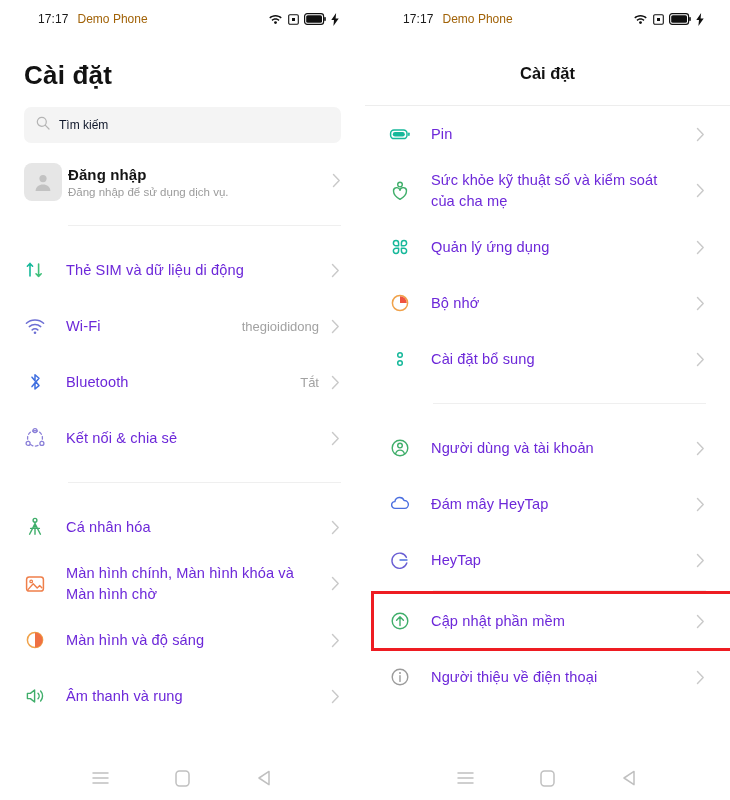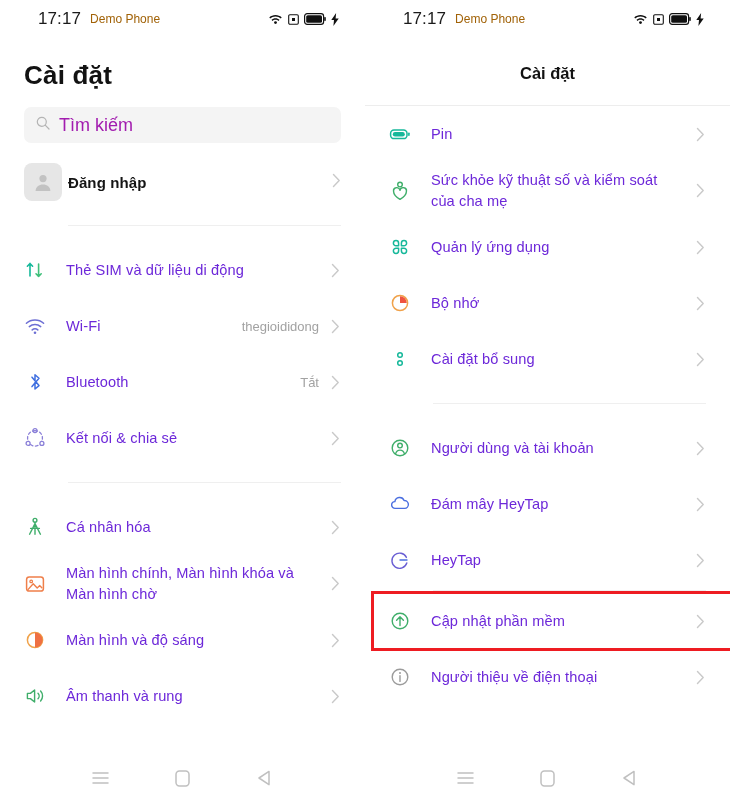--- a/index.html
+++ b/index.html
@@ -19,21 +19,21 @@
     overflow: hidden;
   }
 
   
   .statusbar {
     height: 38px; flex: 0 0 38px;
     display: flex; align-items: center;
     padding: 0 26px 0 38px;
     font-size: 13px; color: #1a1a1a;
   }
-  .sb-time { font-size: 17px; letter-spacing: .1px; }
+  .sb-time { font-size: 12px; letter-spacing: .1px; }
   .sb-carrier { font-size: 12px; margin-left: 9px; color: #a16207; }
   .sb-right { margin-left: auto; display: flex; align-items: center; gap: 5px; }
   .sb-right svg { display: block; }
 
   
   .big-title {
     font-size: 26px; font-weight: bold; color: #121212;
     padding: 22px 0 16px 24px; letter-spacing: .2px;
   }
   .center-title {
@@ -41,21 +41,21 @@
     text-align: center; padding: 26px 0 22px 0;
   }
   .hdr-rule { height: 1px; background: #ededed; width: 100%; }
 
   
   .search-wrap { padding: 0 24px; }
   .search {
     height: 36px; border-radius: 7px; background: #f4f4f4;
     display: flex; align-items: center; padding: 0 12px; gap: 9px;
   }
-  .search .ph { font-size: 18px; color: #a21caf; }
+  .search .ph { font-size: 12px; color: #0f172a; }
 
   
   .account {
     display: flex; align-items: center;
     padding: 20px 24px 18px 24px; gap: 6px;
   }
   .avatar {
     width: 38px; height: 38px; border-radius: 8px; background: #e6e6e6;
     display: flex; align-items: center; justify-content: center; flex: 0 0 38px;
   }
@@ -157,20 +157,21 @@
 
     <div class="account">
       <div class="avatar">
         <svg width="22" height="22" viewBox="0 0 22 22">
             <circle cx="11" cy="7.6" r="3.6" fill="#c2c2c2"></circle>
             <path d="M3.6 20c0-4.1 3.3-6.6 7.4-6.6s7.4 2.5 7.4 6.6z" fill="#c2c2c2"></path>
           </svg>
       </div>
       <div class="acct-text">
         <div class="acct-title">Đăng nhập</div>
+        <div class="acct-sub">Đăng nhập để sử dụng dịch vụ.</div>
       </div>
       <div class="chev">
         <svg width="9" height="15" viewBox="0 0 9 15">
             <polyline points="1.5,1.5 7.2,7.5 1.5,13.5" fill="none" stroke="#c9c9c9" stroke-width="1.4" stroke-linecap="round" stroke-linejoin="round"></polyline>
           </svg>
       </div>
     </div>
 
     <div class="divider"></div>
     <div class="spacer-sm"></div>

